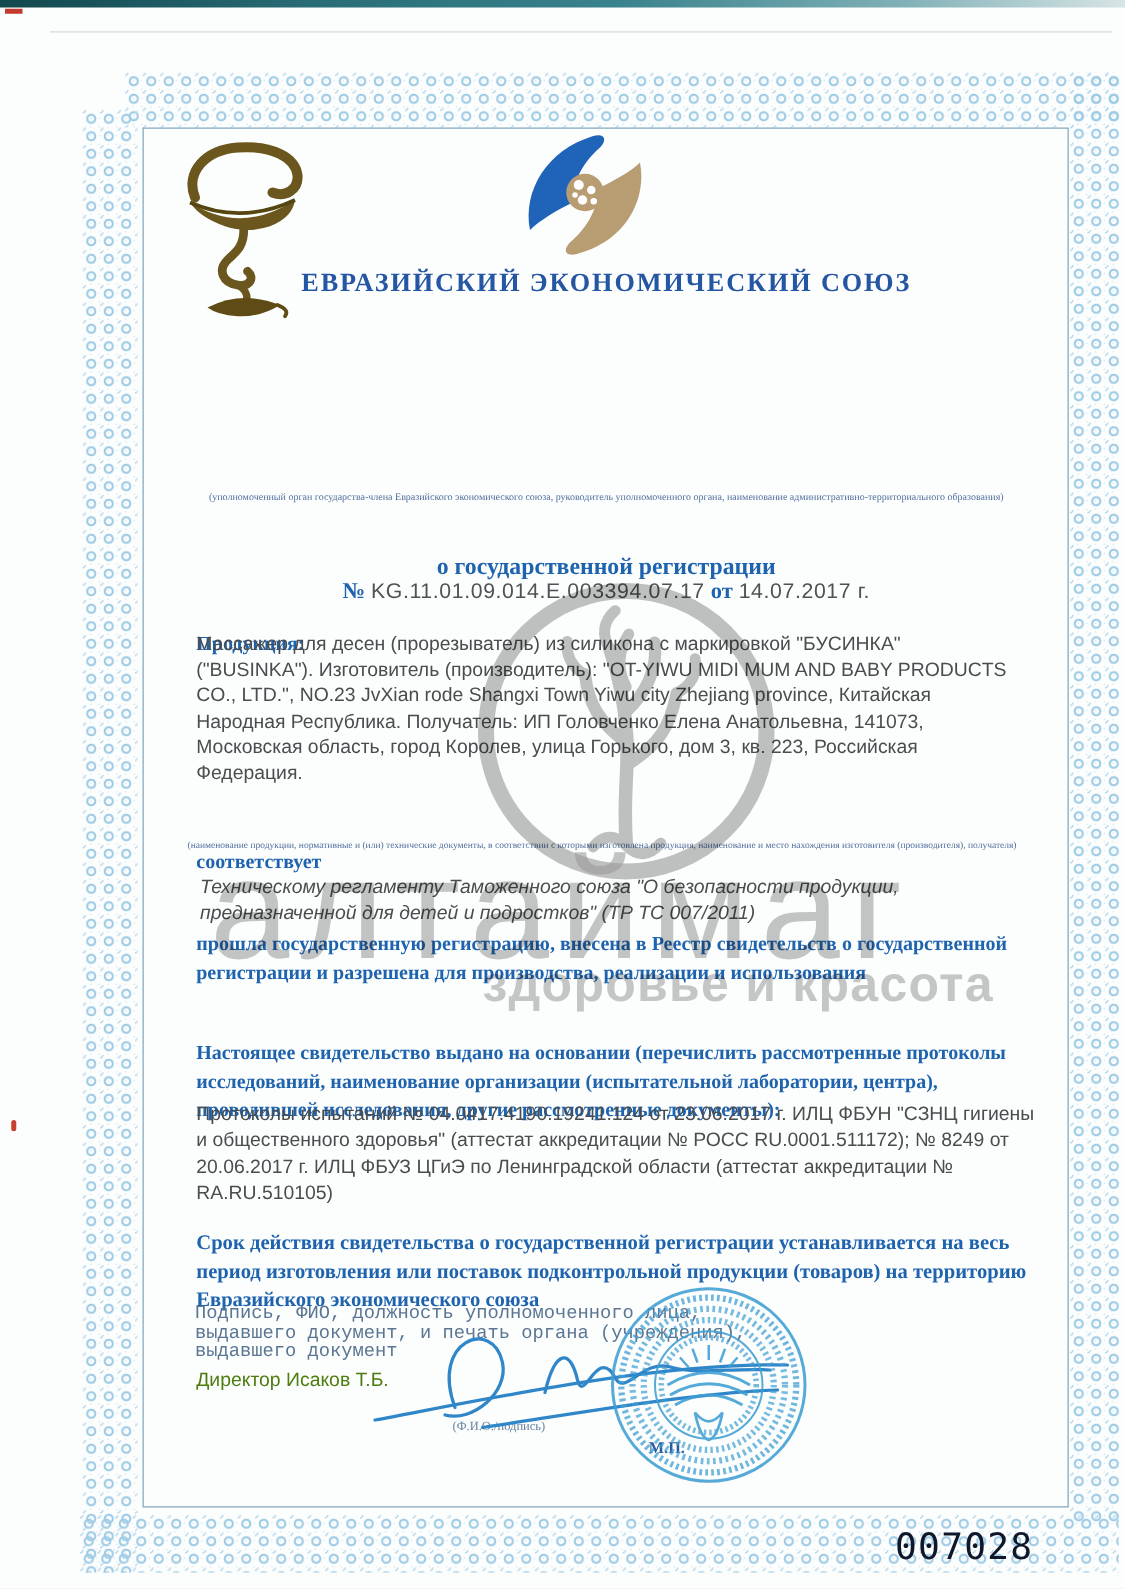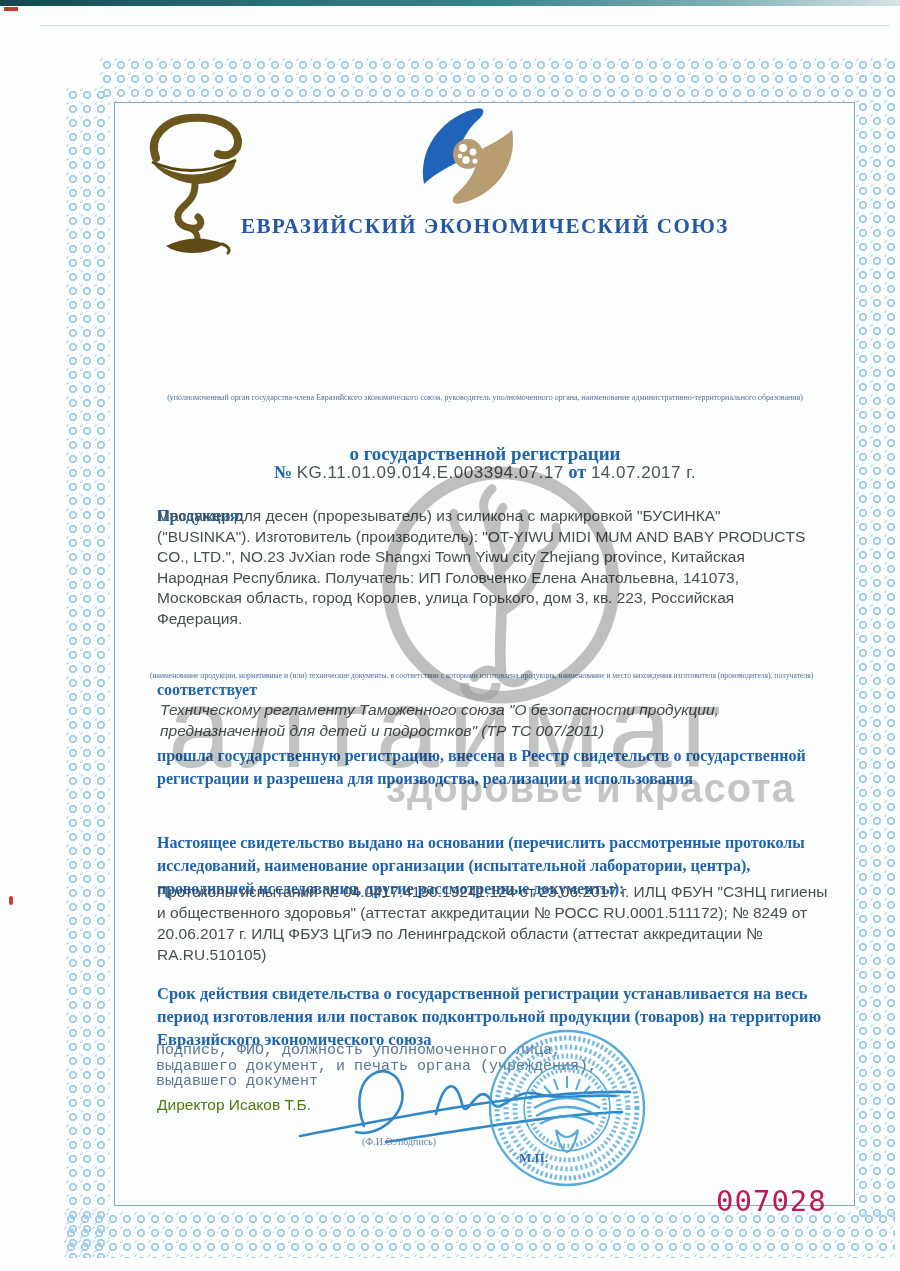--- a/index.html
+++ b/index.html
@@ -70,21 +70,21 @@
     color:#1e63ae; font-weight:bold; font-family:"Liberation Serif","DejaVu Serif",serif; }
 
   .sign-note { left:156px; top:1043px; font-size:15px; line-height:15.5px; color:#5b7693;
     font-family:Liberation Mono, monospace; white-space:pre-line; }
   .director-line { left:157px; top:1096px; font-size:15.5px; color:#4d7c0f; }
   .fio-caption { left:362px; top:1136px; font-size:10px; color:#66839f;
     font-family:"Liberation Serif","DejaVu Serif",serif; }
   .mp-label { left:471px; top:1150px; font-size:13px; font-weight:bold; color:#2a5d9e;
     font-family:"Liberation Serif","DejaVu Serif",serif;margin-left:48px; }
 
-  .serial-number { left:716px; top:1184px; font-size:29px; color:#be185d;
+  .serial-number { left:716px; top:1220px; font-size:29px; color:#0f172a;
     font-family:"DejaVu Sans Mono","Liberation Mono",monospace; letter-spacing:1px; }
 
   .wm-brand { left:168px; top:662px; width:660px; font-size:114px; font-weight:normal;
     letter-spacing:9px; color:#9b9b9b; opacity:0.58; }
   .wm-tagline { left:386px; top:766px; font-size:40px; font-weight:bold; letter-spacing:1px;
     color:#b5b5b5; opacity:0.75; }
   .wm-logo { left:378px; top:462px; opacity:0.55; }
 
   .emblem-caduceus { left:138px; top:110px; }
   .eaeu-logo { left:416px; top:106px; }

